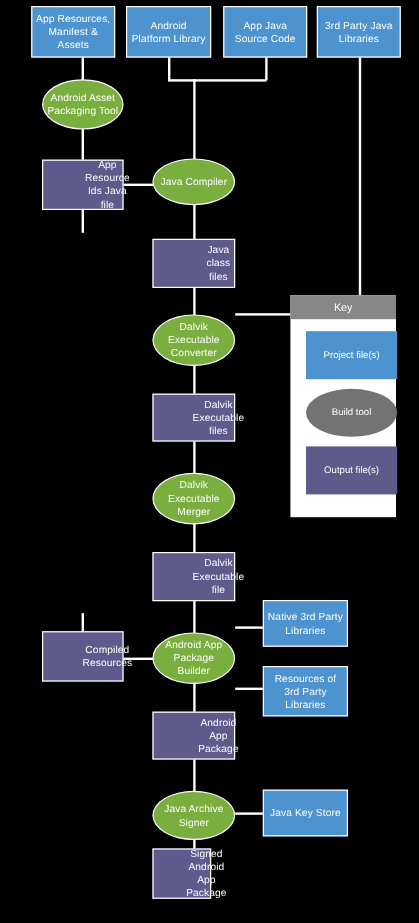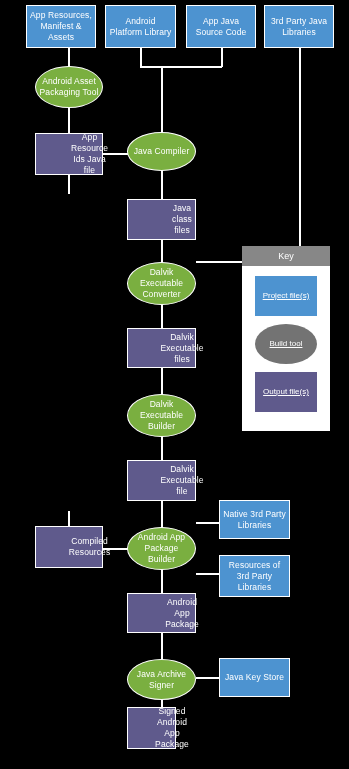--- a/index.html
+++ b/index.html
@@ -69,30 +69,29 @@
     justify-content: center;
     font-size: 9px;
   }
   #key-body {
     position: relative;
     height: 165px;
   }
   .key-item {
     position: absolute;
     left: 13px;
-    width: 62px;
+    width: 76px;
     box-sizing: border-box;
     display: flex;
     align-items: center;
     justify-content: center;
     text-align: right;
     color: #ffffff;
     font-size: 8px;
     line-height: 10px;
-    text-decoration: underline;
   }
   .key-blue { background: #4d93d0; top: 10px; height: 40px; }
   .key-green { background: #737373; border-radius: 50%; top: 58px; height: 40px; }
   .key-purple { background: #5f5a8c; top: 106px; height: 40px; }
 </style>
 </head>
 <body>
 
 <div id="stage">
 
@@ -157,21 +156,21 @@
   <div class="node file-purple" style="left:127px; top:199px; width:69px; height:41px;">
     <span>Java class files</span>
   </div>
   <div class="node tool-green" style="left:127px; top:262px; width:69px; height:43px;">
     <span>Dalvik Executable Converter</span>
   </div>
   <div class="node file-purple" style="left:127px; top:328px; width:69px; height:40px;">
     <span>Dalvik Executable files</span>
   </div>
   <div class="node tool-green" style="left:127px; top:394px; width:69px; height:43px;">
-    <span>Dalvik Executable Builder</span>
+    <span>Dalvik Executable Merger</span>
   </div>
   <div class="node file-purple" style="left:127px; top:460px; width:69px; height:41px;">
     <span>Dalvik Executable file</span>
   </div>
   <div class="node tool-green" style="left:127px; top:527px; width:69px; height:43px;">
     <span>Android App Package Builder</span>
   </div>
   <div class="node file-purple" style="left:127px; top:593px; width:69px; height:40px;">
     <span>Android App Package</span>
   </div>

